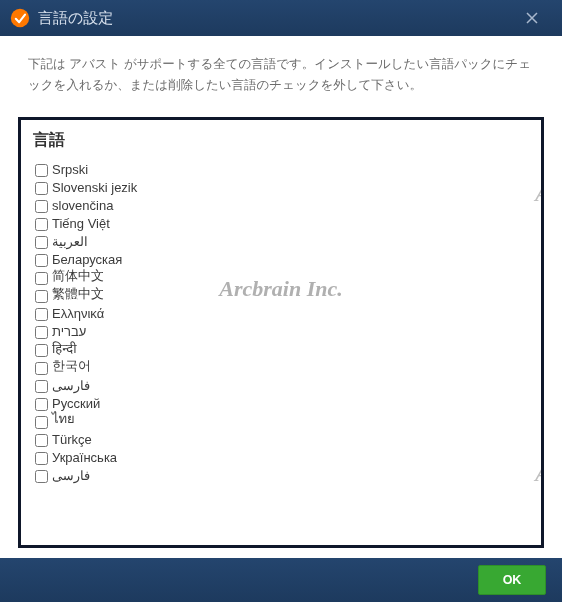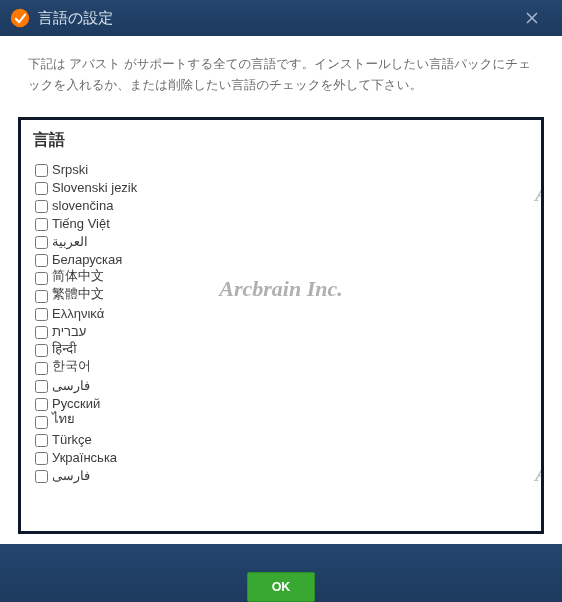--- a/index.html
+++ b/index.html
@@ -90,27 +90,26 @@
   width: 13px;
   height: 13px;
   margin-right: 4px;
   accent-color: #777;
 }
 .lang-row .lbl { white-space: nowrap; }
 .lang-row.rtl .lbl { direction: rtl; }
 .footer {
   background: #1e3a5f;
   background: linear-gradient(180deg, #24456e 0%, #1d3a5e 100%);
-  height: 58px;
+  height: 44px;
   display: flex;
   align-items: center;
   justify-content: flex-end;
   padding: 0 16px;
   gap: 8px;
-  flex-direction: column;
 }
 .btn {
   min-width: 68px;
   height: 30px;
   border: none;
   font-size: 12.5px;
   color: #fff;
   cursor: pointer;
   padding: 0 14px;
   border-radius: 2px;

